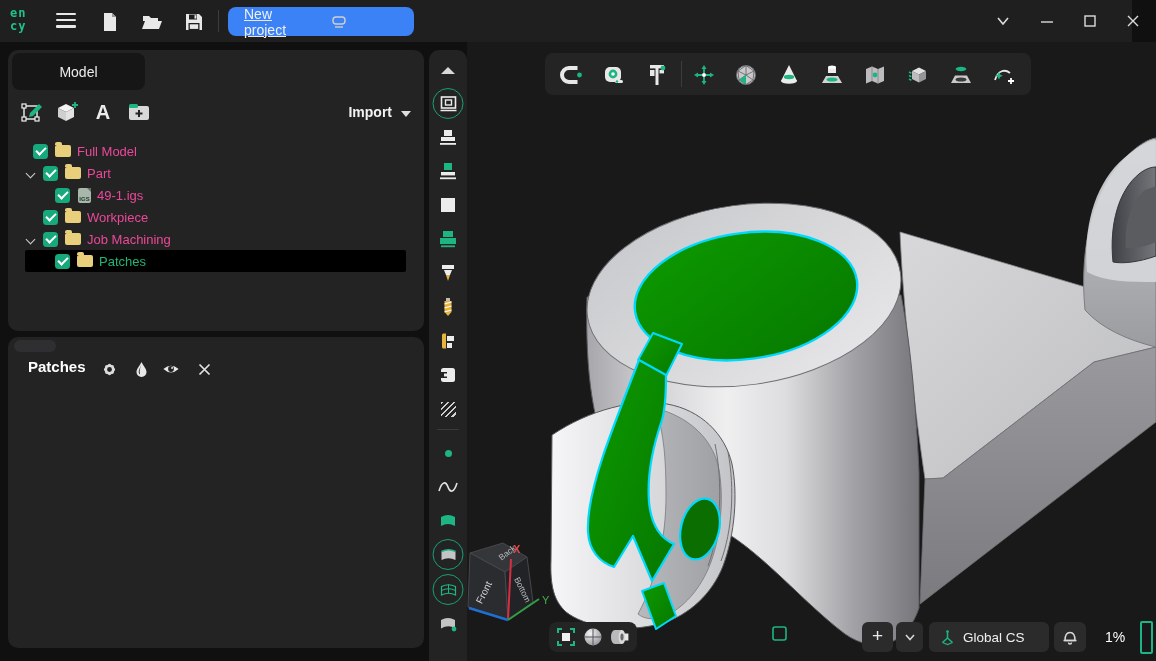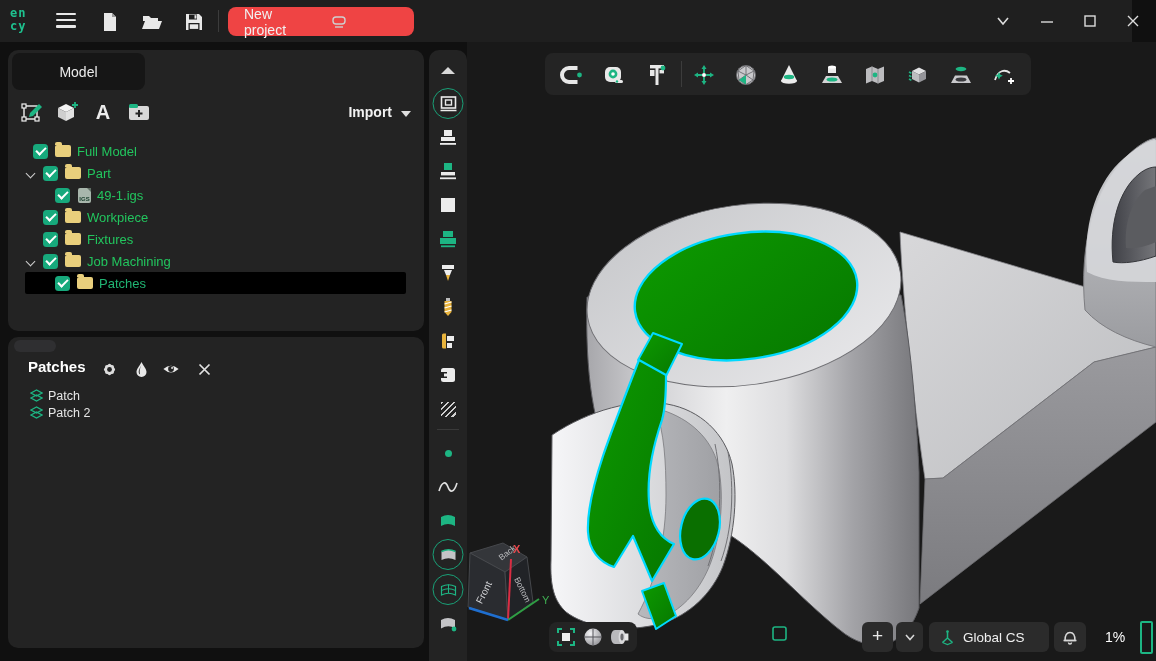--- a/index.html
+++ b/index.html
@@ -8,41 +8,41 @@
        -webkit-font-smoothing:antialiased;}
   
   .titlebar{position:absolute;left:0;top:0;width:1132px;height:42px;background:#1f1f1f;}
   .logo{position:absolute;left:10px;top:7px;width:30px;height:28px;color:#1ec28f;
         font-weight:bold;font-size:12px;line-height:13px;letter-spacing:1px;
         font-family:"DejaVu Sans Mono",monospace;}
   .hamburger{position:absolute;left:56px;top:13px;width:20px;height:16px;cursor:pointer;}
   .hamburger i{display:block;height:2.2px;background:#e8e8e8;border-radius:1px;margin-bottom:4px;}
   .tb-btn{position:absolute;top:8px;width:28px;height:28px;display:flex;align-items:center;justify-content:center;}
   .tb-divider{position:absolute;left:218px;top:10px;width:1px;height:22px;background:#3c3c3c;}
-  .project-field{position:absolute;left:228px;top:7px;width:186px;height:29px;background:#ef4444;
-        border-radius:8px;display:flex;align-items:center;}
+  .project-field{position:absolute;left:228px;top:7px;width:186px;height:29px;background:#3b82f6;
+        border-radius:8px;display:flex;align-items:center;text-decoration:underline;}
   .project-field span{font-size:14px;color:#f0f0f0;padding-left:16px;flex:1;}
   .project-field .pf-icon{margin-right:12px;display:flex;}
   .winctl{position:absolute;top:0;width:34px;height:42px;display:flex;align-items:center;justify-content:center;}
   
   .panel{position:absolute;left:8px;width:416px;background:#232323;border-radius:10px;}
   .panel1{top:50px;height:281px;}
   .panel2{top:337px;height:311px;}
   .tabs{position:absolute;left:0;top:0;width:352px;height:44px;display:flex;}
   .tab{flex:1;display:flex;align-items:center;justify-content:center;font-size:14px;color:#ececec;cursor:pointer;}
   .tab.active{background:#161616;border-radius:8px;margin:3px 2px 4px 4px;max-width:133px;}
   .mtool{position:absolute;left:0;top:46px;width:416px;height:36px;}
   .mtool .mt-icon{position:absolute;top:3px;width:26px;height:26px;display:flex;align-items:center;justify-content:center;}
   .import{position:absolute;right:32px;top:8px;font-size:14px;font-weight:bold;color:#f2f2f2;}
   .import-arrow{position:absolute;right:13px;top:15px;width:0;height:0;border-left:5px solid transparent;
         border-right:5px solid transparent;border-top:6px solid #dedede;}
   
   .tree{position:absolute;left:0;top:90px;width:416px;}
   .trow{position:relative;height:22px;display:flex;align-items:center;margin:0 18px 0 17px;border-radius:2px;}
-  .trow .lbl{font-size:13px;color:#22c55e;margin-left:6px;white-space:nowrap;}
+  .trow .lbl{font-size:13px;color:#ec4899;margin-left:6px;white-space:nowrap;}
   .trow.sel{background:#000;}
   .trow.sel .lbl{color:#20b573;}
   .ind0{padding-left:8px;} .ind1{padding-left:18px;} .ind2{padding-left:30px;}
   .expander{position:absolute;left:2px;top:8px;width:6px;height:6px;border-right:1.6px solid #cfcfcf;
         border-bottom:1.6px solid #cfcfcf;transform:rotate(45deg);}
   .checkbox{width:15px;height:15px;background:#17a97c;border-radius:3.5px;position:relative;flex:0 0 auto;}
   .checkbox i{position:absolute;left:3px;top:3.5px;width:8px;height:4px;border-left:2px solid #fff;
         border-bottom:2px solid #fff;transform:rotate(-45deg);}
   .folder{width:16px;height:12px;background:#e9cf7c;border-radius:2px;position:relative;margin-left:7px;flex:0 0 auto;}
   .folder::before{content:"";position:absolute;top:-3px;left:0;width:7px;height:3px;background:#e9cf7c;
@@ -216,28 +216,20 @@
     </div>
     <div class="trow">
       <span class="ind1"></span>
       <span class="checkbox">
           <i></i>
         </span>
       <span class="folder"></span>
       <span class="lbl">Workpiece</span>
     </div>
     <div class="trow">
-      <span class="ind1"></span>
-      <span class="checkbox">
-          <i></i>
-        </span>
-      <span class="folder"></span>
-      <span class="lbl">Fixtures</span>
-    </div>
-    <div class="trow">
       <span class="expander"></span>
       <span class="ind1"></span>
       <span class="checkbox">
           <i></i>
         </span>
       <span class="folder"></span>
       <span class="lbl">Job Machining</span>
     </div>
     <div class="trow sel">
       <span class="ind2"></span>
@@ -270,34 +262,20 @@
     <svg width="20" height="16" viewBox="0 0 20 16">
       <path d="M1.5 8 Q10 0.5 18.5 8 Q10 15.5 1.5 8 Z" fill="#e8e8e8"></path>
       <circle cx="10" cy="8" r="3.2" fill="#232323"></circle>
       <circle cx="11.2" cy="6.8" r="1" fill="#fff"></circle>
     </svg>
   </div>
   <div class="pp-icon" style="left:187px;">
     <svg width="15" height="15" viewBox="0 0 15 15">
       <path d="M2.5 2.5 L12.5 12.5 M12.5 2.5 L2.5 12.5" stroke="#e2e2e2" stroke-width="1.7"></path>
     </svg>
-  </div>
-  <div class="p-item" style="top:50px;">
-    <svg width="13" height="13" viewBox="0 0 13 13">
-      <path d="M1 4 L6.5 1 L12 4 L6.5 7 Z" fill="none" stroke="#1db583" stroke-width="1.3"></path>
-      <path d="M1 9 L6.5 6 L12 9 L6.5 12 Z" fill="none" stroke="#1db583" stroke-width="1.3"></path>
-    </svg>
-    <span class="lbl">Patch</span>
-  </div>
-  <div class="p-item" style="top:67px;">
-    <svg width="13" height="13" viewBox="0 0 13 13">
-      <path d="M1 4 L6.5 1 L12 4 L6.5 7 Z" fill="none" stroke="#1db583" stroke-width="1.3"></path>
-      <path d="M1 9 L6.5 6 L12 9 L6.5 12 Z" fill="none" stroke="#1db583" stroke-width="1.3"></path>
-    </svg>
-    <span class="lbl">Patch 2</span>
   </div>
 </div>
 
 <div class="scenebar">
   <div class="sb-icon" style="top:6px;">
     <div style="width:0;height:0;border-left:7px solid transparent;border-right:7px solid transparent;
          border-bottom:7px solid #d8d8d8;"></div>
   </div>
   <div class="sb-icon sb-ring" style="top:38px;">
     <svg width="18" height="16" viewBox="0 0 18 16">

